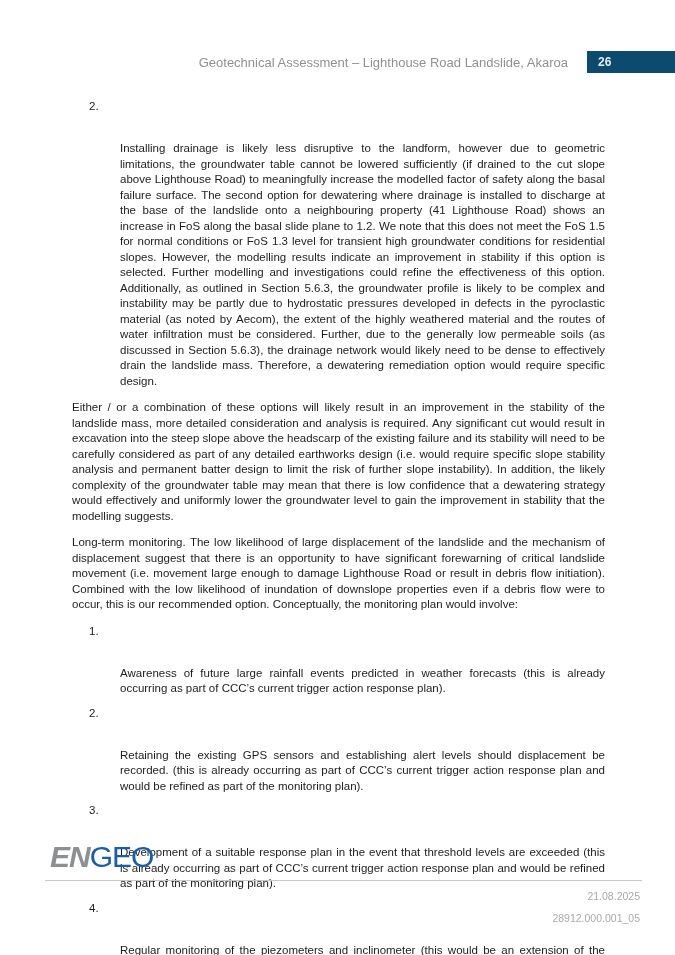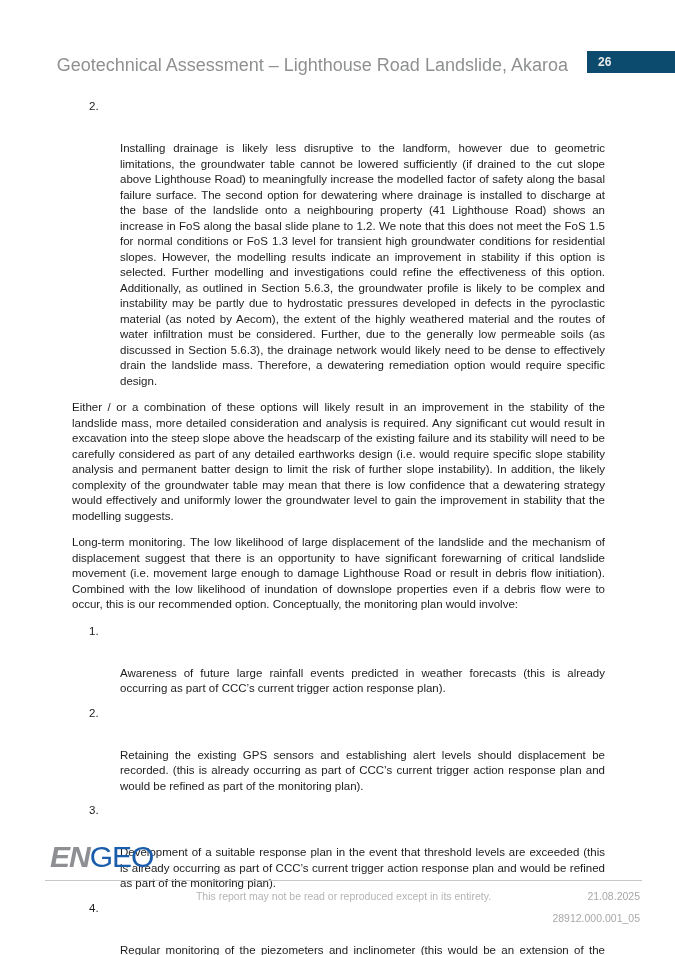--- a/index.html
+++ b/index.html
@@ -13,21 +13,21 @@
   .page {
     position: relative;
     width: 675px; height: 955px;
     background: #ffffff;
   }
 
   
   .header-title {
     position: absolute;
     top: 55px; right: 107px;
-    font-size: 18px;
+    font-size: 13px;
     color: #8f9091;
     white-space: nowrap;
   }
   .page-number-badge {
     position: absolute;
     top: 51px; right: 0;
     width: 88px; height: 22px;
     background: #0c4a6e;
     color: #ebebeb;
     font-size: 12px;
@@ -150,19 +150,18 @@
       <div class="txt">Regular monitoring of the piezometers and inclinometer (this would be an extension of the monitoring that is already occurring as part of the response plan monitoring regime).</div>
     </div>
 
 
   </div>
 
   <div class="footer-rule"></div>
 
   <div class="logo"><span class="logo-en">EN</span><span class="logo-geo">GEO</span></div>
 
-  <div class="footer-disclaimer">This report may not be read or reproduced except in its entirety.</div>
 
   <div class="footer-date">21.08.2025</div>
 
   <div class="footer-docnum">28912.000.001_05</div>
 
 </div>
 
 </body></html>

